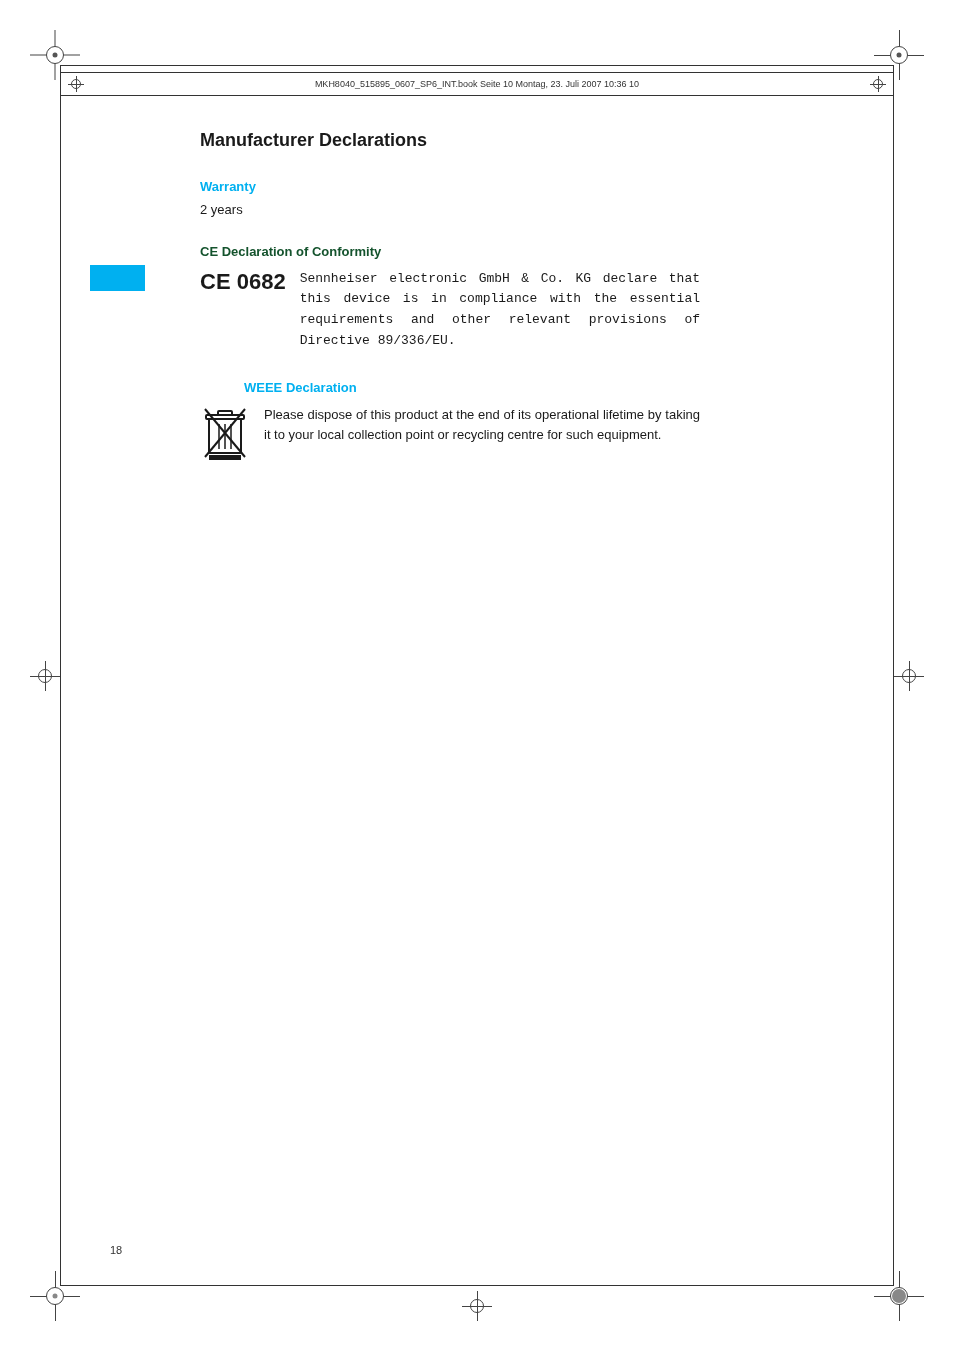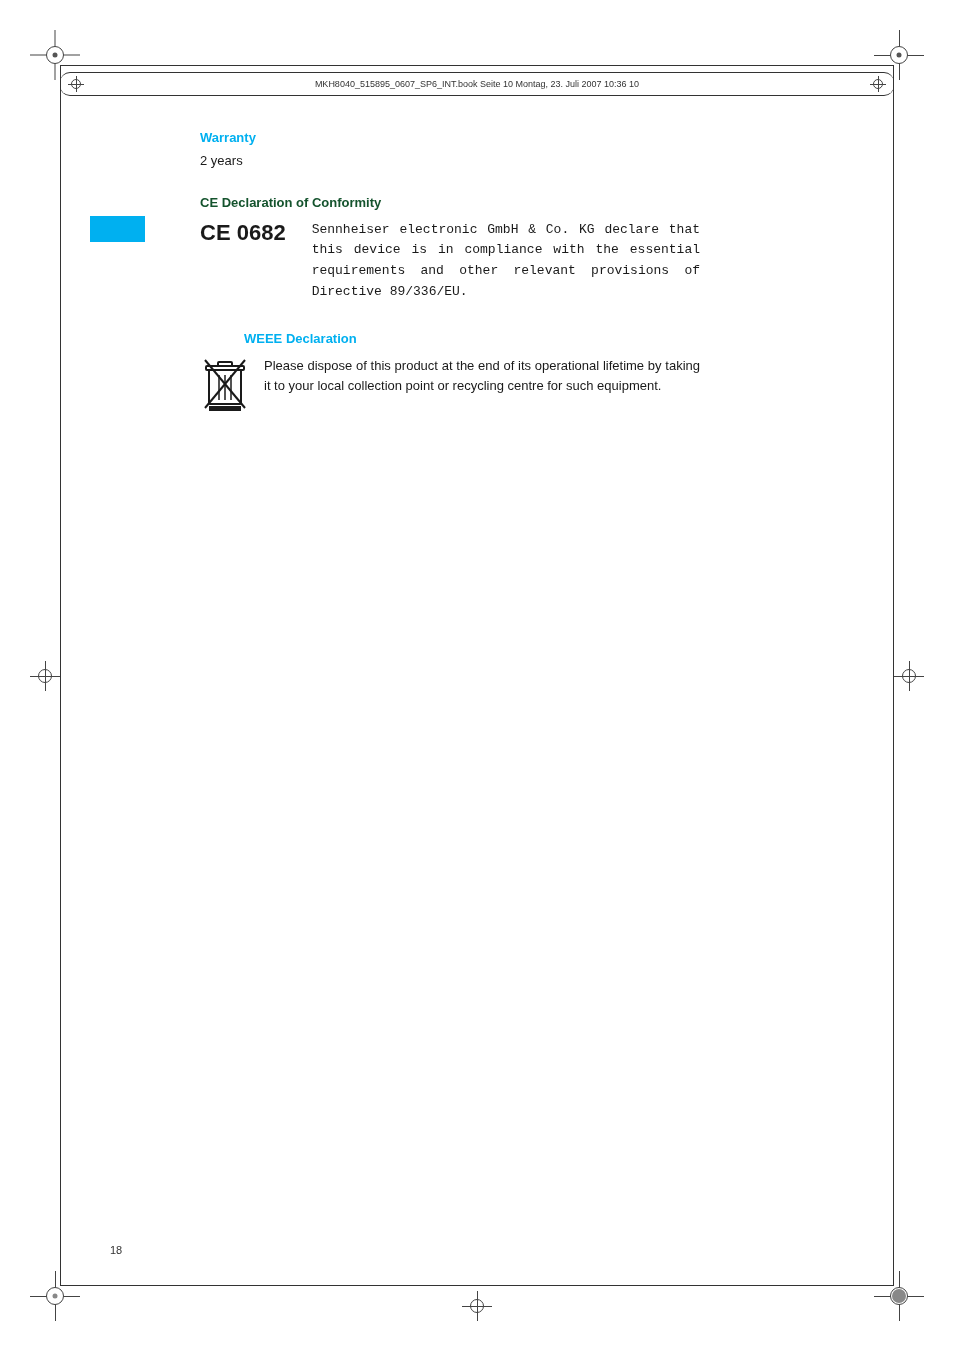--- a/index.html
+++ b/index.html
@@ -121,47 +121,48 @@
   <div style="position:absolute;left:50%;top:0;height:100%;width:1px;background:#444;"></div>
   <div style="position:absolute;top:50%;left:50%;transform:translate(-50%,-50%);width:14px;height:14px;border:1px solid #444;border-radius:50%;"></div>
 </div>
 
 <div style="position:absolute;bottom:30px;left:50%;transform:translateX(-50%);width:30px;height:30px;">
   <div style="position:absolute;top:50%;left:0;width:100%;height:1px;background:#444;"></div>
   <div style="position:absolute;left:50%;top:0;height:100%;width:1px;background:#444;"></div>
   <div style="position:absolute;top:50%;left:50%;transform:translate(-50%,-50%);width:14px;height:14px;border:1px solid #444;border-radius:50%;"></div>
 </div>
 
-<div style="position:absolute;top:72px;left:60px;right:60px;display:flex;align-items:center;padding:3px 8px;border-top:1px solid #333;border-bottom:1px solid #333;border-radius:10px;">
+<div style="position:absolute;top:72px;left:60px;right:60px;display:flex;align-items:center;padding:3px 8px;border-top:1px solid #333;border-bottom:1px solid #333;">
 
   <div style="position:relative;width:16px;height:16px;flex-shrink:0;margin-right:8px;">
     <div style="position:absolute;top:50%;left:0;width:100%;height:1px;background:#444;"></div>
     <div style="position:absolute;left:50%;top:0;width:1px;height:100%;background:#444;"></div>
     <div style="position:absolute;top:50%;left:50%;transform:translate(-50%,-50%);width:10px;height:10px;border:1px solid #444;border-radius:50%;"></div>
   </div>
   <span style="font-size:9px;color:#333;flex:1;text-align:center;">MKH8040_515895_0607_SP6_INT.book  Seite 10  Montag, 23. Juli 2007  10:36 10</span>
 
   <div style="position:relative;width:16px;height:16px;flex-shrink:0;margin-left:8px;">
     <div style="position:absolute;top:50%;left:0;width:100%;height:1px;background:#444;"></div>
     <div style="position:absolute;left:50%;top:0;width:1px;height:100%;background:#444;"></div>
     <div style="position:absolute;top:50%;left:50%;transform:translate(-50%,-50%);width:10px;height:10px;border:1px solid #444;border-radius:50%;"></div>
   </div>
 </div>
 
 <div style="position:absolute;top:130px;left:200px;width:500px;">
 
+  <h1 style="font-size:18px;font-weight:bold;color:#1a1a1a;font-family:Arial,sans-serif;margin-bottom:28px;">Manufacturer Declarations</h1>
 
   <div style="margin-bottom:24px;">
     <div style="font-size:13px;font-weight:bold;color:#00b0f0;margin-bottom:6px;font-family:Arial,sans-serif;">Warranty</div>
     <div style="font-size:13px;color:#1a1a1a;font-family:Arial,sans-serif;line-height:1.5;">2 years</div>
   </div>
 
   <div style="margin-bottom:28px;">
     <div style="font-size:13px;font-weight:bold;color:#14532d;margin-bottom:10px;font-family:Arial,sans-serif;">CE Declaration of Conformity</div>
-    <div style="display:flex;align-items:flex-start;gap:26px;position:relative;">
+    <div style="display:flex;align-items:flex-start;gap:14px;position:relative;">
 
       <div style="position:absolute;left:-110px;top:-4px;width:55px;height:26px;background:#00b0f0;"></div>
 
       <div style="flex-shrink:0;display:flex;align-items:center;gap:3px;">
           <span style="font-size:22px;font-weight:bold;color:#1a1a1a;font-family:Arial,sans-serif;letter-spacing:0px;"><b>CE</b> 0682</span>
         </div>
       <div style="font-size:13px;color:#1a1a1a;font-family:Liberation Mono, monospace;line-height:1.6;text-align:justify;">Sennheiser electronic GmbH &amp; Co. KG declare that this device is in compliance with the essential requirements and other relevant provisions of Directive 89/336/EU.</div>
     </div>
   </div>
 

